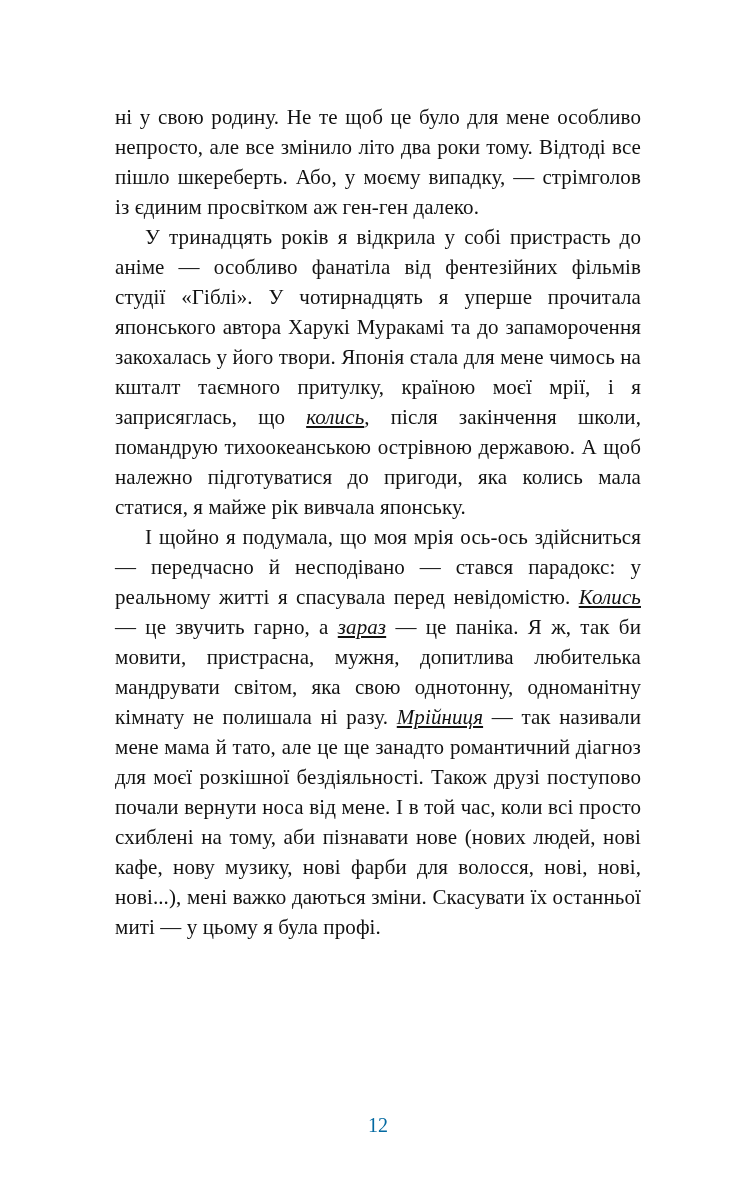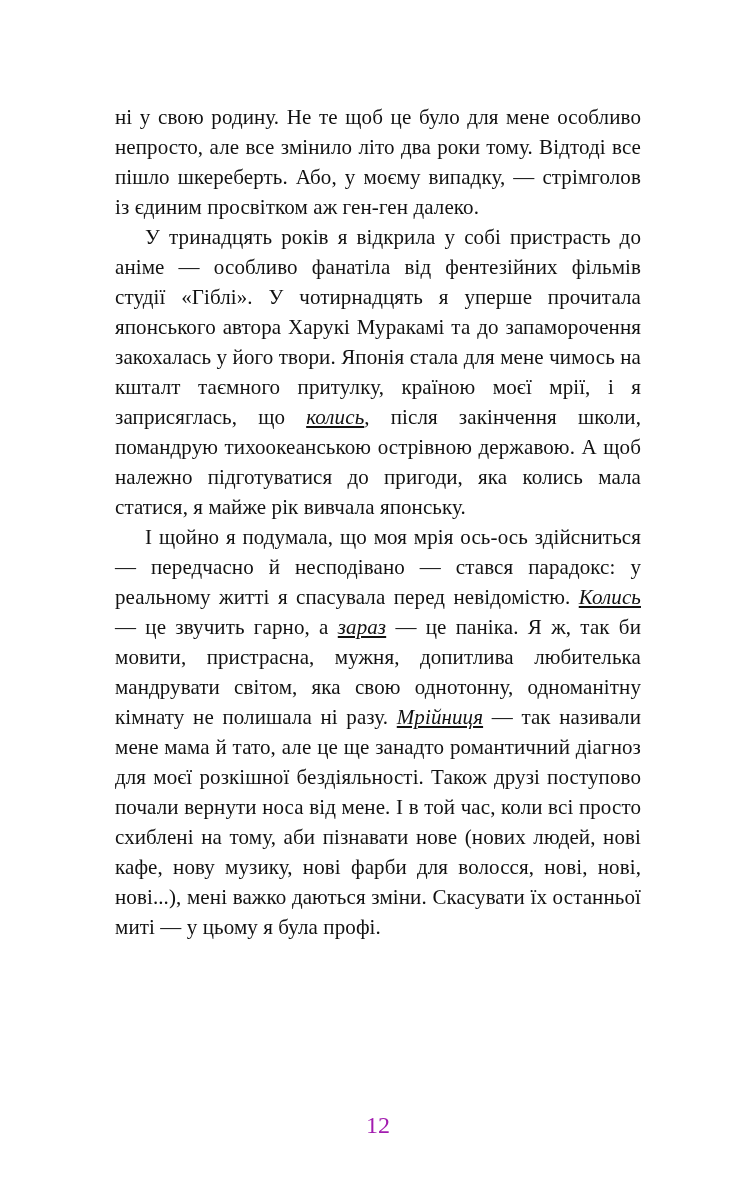--- a/index.html
+++ b/index.html
@@ -37,23 +37,23 @@
   .text-block em {
     font-style: italic;
     text-decoration: underline;
   }
   .page-number {
     position: absolute;
     left: 0;
     right: 0;
     bottom: 44px;
     text-align: center;
-    font-size: 24px;
+    font-size: 20px;
     line-height: 24px;
-    color: #a21caf;
+    color: #0369a1;
   }
 </style>
 </head>
 <body>
 
 <div class="page">
   <main class="text-block">
       <p class=""><span>ні у свою родину. Не те щоб це було для мене особливо непросто, але все змінило літо два роки тому. Відтоді все пішло шкереберть. Або, у моєму випадку, — стрімголов із єдиним просвітком аж ген-ген далеко.</span></p>
       <p class="indent"><span>У тринадцять років я відкрила у собі пристрасть до аніме — особливо фанатіла від фентезійних фільмів студії «Гіблі». У чотирнадцять я уперше прочитала японського автора Харукі Муракамі та до запаморочення закохалась у його твори. Японія стала для мене чимось на кшталт таємного притулку, країною моєї мрії, і я заприсяглась, що </span><em>колись</em><span>, після закінчення школи, помандрую тихоокеанською острівною державою. А щоб належно підготуватися до пригоди, яка колись мала статися, я майже рік вивчала японську.</span></p>
       <p class="indent"><span>І щойно я подумала, що моя мрія ось-ось здійсниться — передчасно й несподівано — стався парадокс: у реальному житті я спасувала перед невідомістю. </span><em>Колись</em><span> — це звучить гарно, а </span><em>зараз</em><span> — це паніка. Я ж, так би мовити, пристрасна, мужня, допитлива любителька мандрувати світом, яка свою однотонну, одноманітну кімнату не полишала ні разу. </span><em>Мрійниця</em><span> — так називали мене мама й тато, але це ще занадто романтичний діагноз для моєї розкішної бездіяльності. Також друзі поступово почали вернути носа від мене. І в той час, коли всі просто схиблені на тому, аби пізнавати нове (нових людей, нові кафе, нову музику, нові фарби для волосся, нові, нові, нові...), мені важко даються зміни. Скасувати їх останньої миті — у цьому я була профі.</span></p>

